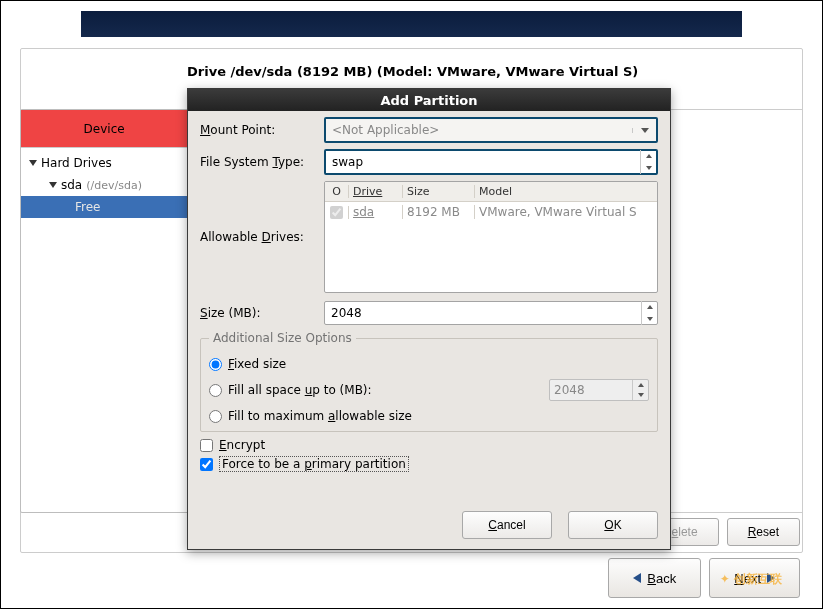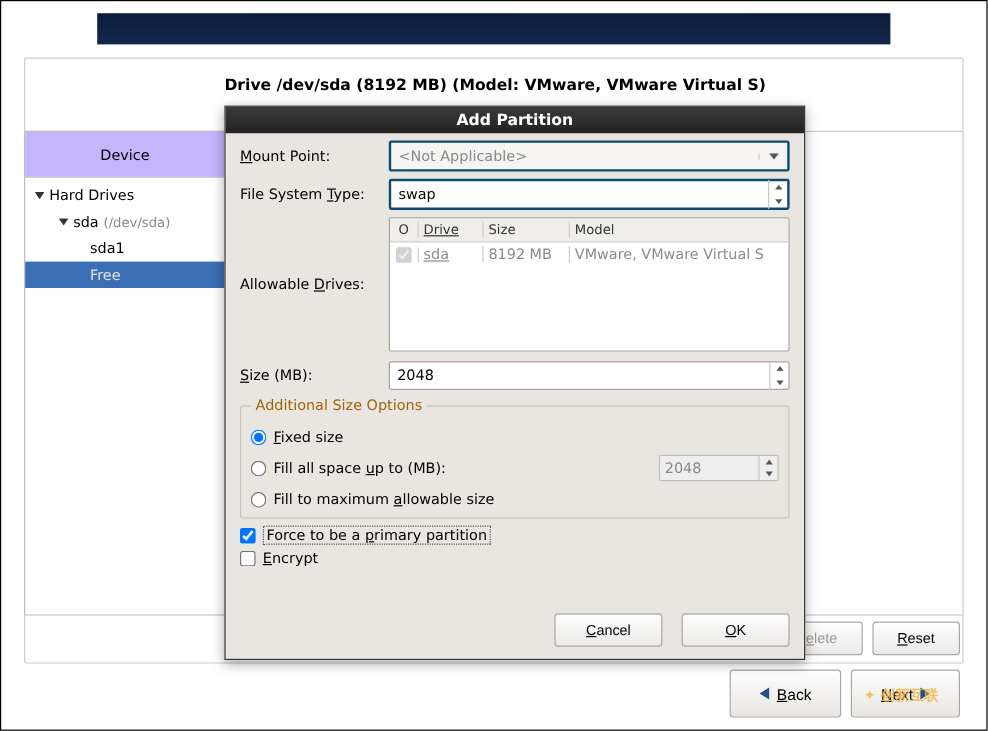--- a/index.html
+++ b/index.html
@@ -35,21 +35,21 @@
   .device-panel {
     position: absolute;
     top: 108px; left: 19px;
     width: 270px; bottom: 95px;
     border: 1px solid #bdbdbd;
     background: #fff;
     border-radius: 2px;
   }
   .device-tabs {
     height: 38px;
-    background: #c4b5fd;
+    background: #ef4444;
     border-bottom: 1px solid #ccc;
     display: flex;
   }
   .device-tab {
     flex: 1;
     display: flex;
     align-items: center;
     justify-content: center;
     border-right: 1px solid #ccc;
   }
@@ -202,21 +202,21 @@
   .drives-row {
     display:flex;height:20px;align-items:center;color:#8a8a8a;font-size:12px;
   }
   .form-row.tall { align-items: center; }
   .fieldset {
     border:1px solid #c7c3bc;
     border-radius:2px;
     margin: 4px 0 6px 0;
     padding: 4px 8px 8px 8px;
   }
-  .legend { font-size:12px; color:#a16207; padding:0 4px; }
+  .legend { font-size:12px; color:#737373; padding:0 4px; }
   .radio-row {
     display:flex;align-items:center;gap:6px;
     margin-top:8px;
   }
   input[type=radio],input[type=checkbox]{margin:0;}
   .fill-spin {
     width: 100px;
     height:22px;
     border:1px solid #bfbfbf;
     background:#eee;
@@ -257,23 +257,20 @@
   </div>
   <div class="tree">
     <div class="tree-row">
       <span class="caret"></span>
       <span>Hard Drives</span>
     </div>
     <div class="tree-row lvl1">
       <span class="caret"></span>
       <span>sda</span>
       <span class="muted">(/dev/sda)</span>
-    </div>
-    <div class="tree-row lvl2">
-      <span>sda1</span>
     </div>
     <div class="tree-row lvl2 selected">
       <span>Free</span>
     </div>
   </div>
 </div>
 
 <div class="bg-right-panel"></div>
 
 <div class="bottom-btns">
@@ -381,26 +378,26 @@
           </div>
         </div>
       </div>
       <div class="radio-row">
         <input type="radio" name="sz" style="">
         <span><span>Fill to maximum </span><span class="underline">a</span><span>llowable size</span></span>
       </div>
     </fieldset>
 
     <div class="checkbox-row">
+      <input type="checkbox" style="">
+      <span><span class="underline">E</span><span>ncrypt</span></span>
+    </div>
+    <div class="checkbox-row">
       <input type="checkbox" checked="" style="">
       <span class="dotted-highlight"><span>Force to be a </span><span class="underline">p</span><span>rimary partition</span></span>
-    </div>
-    <div class="checkbox-row">
-      <input type="checkbox" style="">
-      <span><span class="underline">E</span><span>ncrypt</span></span>
     </div>
   </div>
 
   <div class="modal-buttons">
     <button class="dlg-btn">
       <span><span class="underline">C</span><span>ancel</span></span>
     </button>
     <button class="dlg-btn">
       <span><span class="underline">O</span><span>K</span></span>
     </button>

